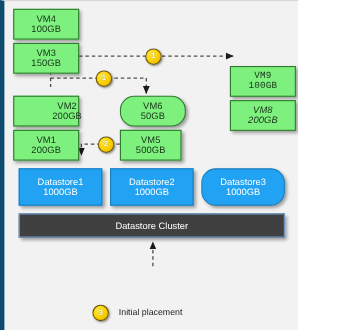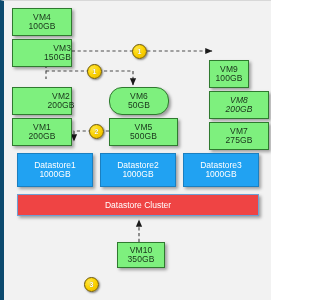--- a/index.html
+++ b/index.html
@@ -46,21 +46,21 @@
   .vm .l1 { font-size: 8.5px; }
   .vm .l2 { font-size: 8.5px; }
   .ds {
     background: #21a2f2;
     border: 1px solid #1b7fc0;
     color: #ffffff;
     font-size: 8.5px;
     text-align: center;
   }
   .cluster {
-    background: #ef4444;
+    background: #404040;
     border: 1px solid #6f9fd2;
     color: #ffffff;
     font-size: 8.5px;
     display: flex;
     align-items: center;
     justify-content: center;
     box-shadow: 2px 2px 3px rgba(0,0,0,0.35);
     position: absolute;
     box-sizing: border-box;
   }
@@ -121,85 +121,78 @@
     <g>
       <line x1="135" y1="241" x2="135" y2="219" stroke="#4d4d4d" stroke-width="1.2" stroke-dasharray="3.2,2.6" marker-end="url(#arrU)"></line>
     </g>
   </svg>
 
   <div class="node vm" style="left:8px;  top:7px;  width:60px; height:28px;">
     <span class="l1">VM4</span>
     <span class="l2">100GB</span>
   </div>
 
-  <div class="node vm" style="left:8px;  top:38px; width:60px; height:28px;align-items:flex-end;">
+  <div class="node vm" style="left:8px;  top:38px; width:60px; height:28px;">
     <span class="l1">VM3</span>
     <span class="l2">150GB</span>
   </div>
 
   <div class="node vm" style="left:8px;  top:86px; width:60px; height:28px;padding-left:38px;">
     <span class="l1">VM2</span>
     <span class="l2">200GB</span>
   </div>
 
   <div class="node vm" style="left:8px;  top:117px; width:60px; height:28px;text-align:center;">
     <span class="l1">VM1</span>
     <span class="l2">200GB</span>
   </div>
 
   <div class="node vm" style="left:105px; top:86px; width:60px; height:28px;border-radius:13px;">
     <span class="l1">VM6</span>
     <span class="l2">50GB</span>
   </div>
 
-  <div class="node vm" style="left:105px; top:117px; width:69px; height:28px;">
+  <div class="node vm" style="left:105px; top:117px; width:56px; height:28px;">
     <span class="l1">VM5</span>
     <span class="l2">500GB</span>
   </div>
 
-  <div class="node vm" style="left:205px; top:59px;  width:40px; height:28px;">
+  <div class="node vm" style="left:205px; top:59px;  width:60px; height:28px;font-family:Liberation Mono, monospace;">
     <span class="l1">VM9</span>
     <span class="l2">100GB</span>
   </div>
 
   <div class="node vm" style="left:205px; top:90px;  width:60px; height:28px;font-style:italic;">
     <span class="l1">VM8</span>
     <span class="l2">200GB</span>
   </div>
 
-  <div class="node vm" style="left:205px; top:121px; width:60px; height:28px;">
-    <span class="l1">VM7</span>
-    <span class="l2">275GB</span>
-  </div>
 
   <div class="node ds" style="left:13px;  top:152px; width:76px; height:34px;">
     <span>Datastore1</span>
     <span>1000GB</span>
   </div>
 
   <div class="node ds" style="left:96px;  top:152px; width:76px; height:34px;">
     <span>Datastore2</span>
     <span>1000GB</span>
   </div>
 
-  <div class="node ds" style="left:179px; top:152px; width:76px; height:34px;">
+  <div class="node ds" style="left:179px; top:152px; width:76px; height:34px;border-radius:13px;">
     <span>Datastore3</span>
     <span>1000GB</span>
   </div>
 
   <div class="cluster" style="left:13px; top:193px; width:242px; height:22px;">
     <span>Datastore Cluster</span>
   </div>
 
-  <div class="node vm" style="left:113px; top:241px; width:48px; height:26px;">
-    <span class="l1">VM10</span>
-    <span class="l2">350GB</span>
-  </div>
 
   <div class="badge" style="left:128px; top:43px;">1</div>
 
   <div class="badge" style="left:83px;  top:63px;">1</div>
 
   <div class="badge" style="left:85px;  top:123px;">2</div>
 
   <div class="badge" style="left:80px; top:276px;">3</div>
+  <div class="legend-text" style="left:104px; top:278px;">Initial placement</div>
 
 </div>
 
 </body></html>

